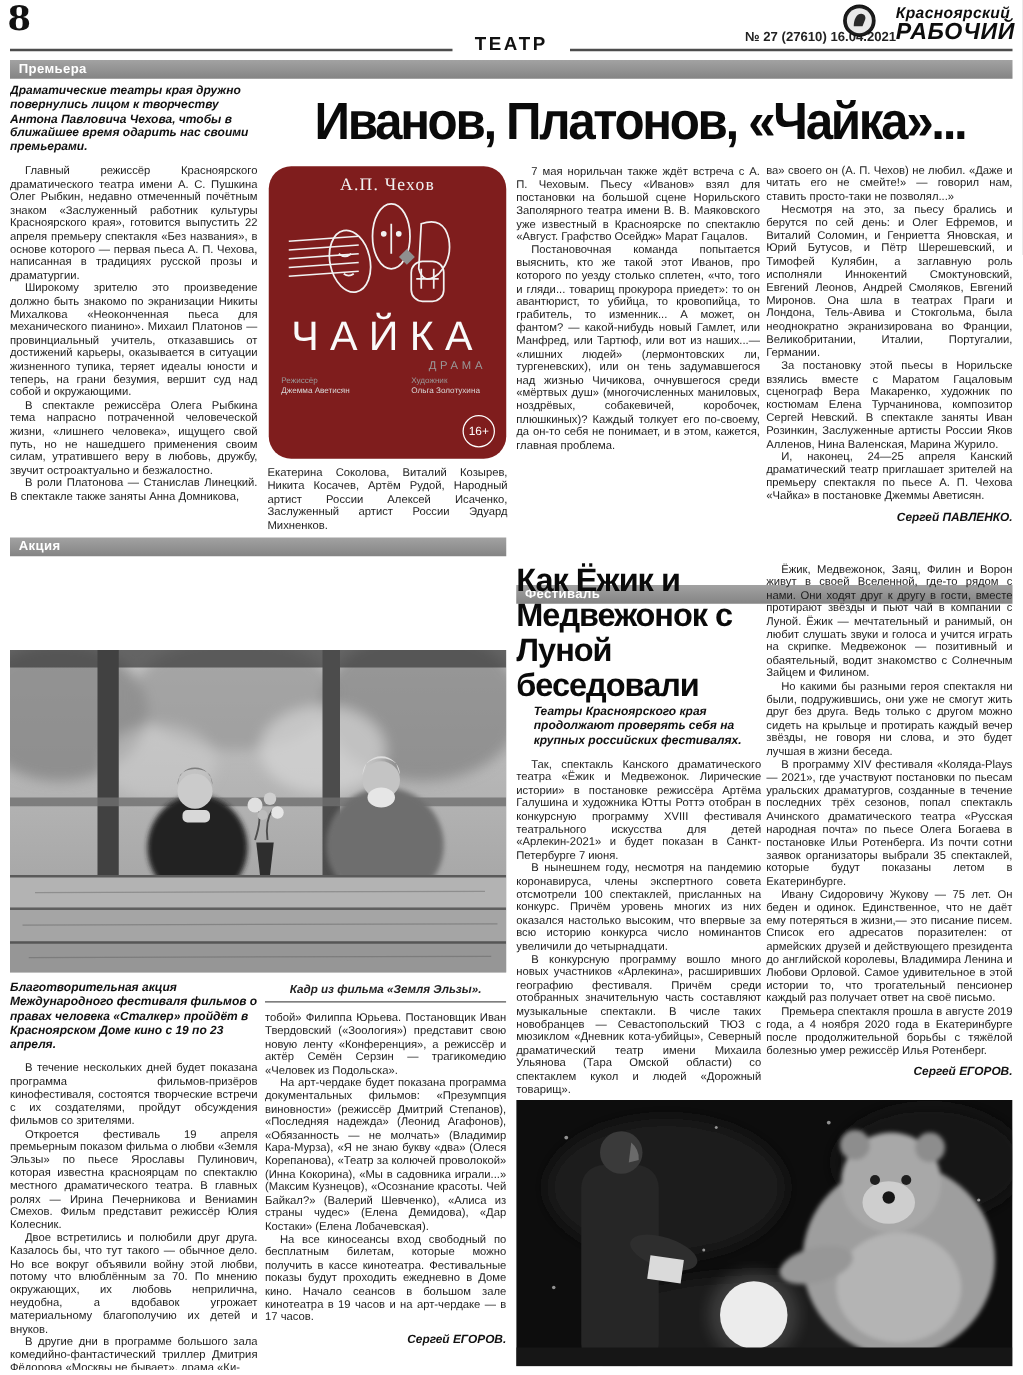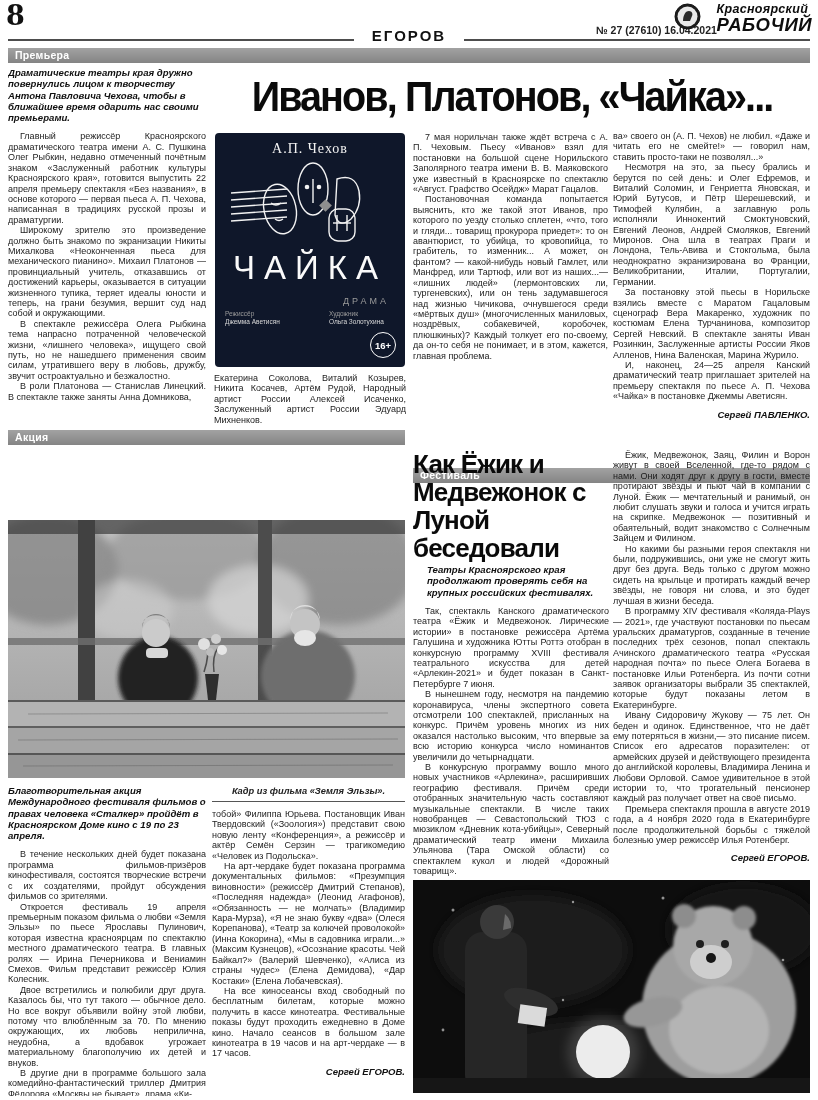--- a/index.html
+++ b/index.html
@@ -28,45 +28,45 @@
   .cont p:first-child{text-indent:0;}
   .lead{font-size:9.6px;line-height:11.3px;font-weight:bold;font-style:italic;color:#101010;margin-bottom:8px;}
   .byline{font-size:9.5px;font-weight:bold;font-style:italic;text-align:right;margin-top:7px;color:#111;}
 
   .headline-xl{font-weight:bold;font-size:42px;line-height:50px;letter-spacing:-2px;color:#0a0a0a;
                text-align:center;transform:scaleX(.94);transform-origin:center;white-space:nowrap;}
   .headline-l{font-weight:bold;font-size:27px;line-height:30px;letter-spacing:-.8px;color:#0a0a0a;}
   .headline-m{font-weight:bold;font-size:26px;line-height:28px;letter-spacing:-.8px;color:#0a0a0a;margin-bottom:2px;}
 
   
-  .poster{background:#0f172a;border-radius:4px;padding:8px 10px;box-sizing:border-box;color:#fff;}
+  .poster{background:#7f1d1d;border-radius:18px;padding:8px 10px;box-sizing:border-box;color:#fff;}
   .poster-author{font-family:"Liberation Serif",serif;font-size:14px;text-align:center;letter-spacing:1px;color:#f2f2f2;}
   .poster-title{font-size:33px;font-weight:400;letter-spacing:9px;color:#fafafa;line-height:1;margin-top:2px;text-align:center;}
-  .poster-sub{font-size:9px;letter-spacing:3px;color:#9a9a9a;text-align:right;margin:12px 6px 4px 0;}
+  .poster-sub{font-size:9px;letter-spacing:3px;color:#9a9a9a;text-align:right;margin:2px 6px 4px 0;}
   .poster-credits{display:flex;justify-content:space-between;font-size:6.5px;color:#d8d8d8;line-height:1.25;}
   .poster-credits .role{color:#9a9a9a;}
   .age-badge{position:absolute;right:9px;bottom:9px;width:24px;height:24px;border:1.5px solid #fff;border-radius:50%;
-             font-size:9.5px;font-weight:bold;color:#fff;display:flex;align-items:center;justify-content:center;margin-top:45px;}
+             font-size:9.5px;font-weight:normal;color:#fff;display:flex;align-items:center;justify-content:center;margin-top:45px;}
 
   
   .photo-caption{font-size:9.3px;font-style:italic;font-weight:bold;text-align:center;color:#222;}
   .caption-rule{border-top:1px solid #555;margin:5px 0 7px 0;height:0;}
 
   .photo-frame{overflow:hidden;background:#999;}
   .photo-frame svg{display:block;}
 </style>
 </head>
 <body>
 
 <div class="page">
 
   <div class="abs header-line"></div>
   <div class="abs pagenum">8</div>
   <div class="abs theatre-wrap">
-    <span>ЕГОРОВ</span>
+    <span>ТЕАТР</span>
   </div>
   <div class="abs issue">№ 27 (27610) 16.04.2021</div>
   <div class="abs masthead">
     <span>
       <svg width="27" height="27" viewBox="0 0 27 27">
         <circle cx="13.5" cy="13.5" r="12.5" fill="#1d1d1d"></circle>
         <circle cx="13.5" cy="13.5" r="10" fill="#e9e9e9"></circle>
         <path d="M9 18c0-5 2-10 6-10 3 0 4 3 3 5l-2 5z" fill="#2a2a2a"></path>
         <circle cx="13.5" cy="13.5" r="12.5" fill="none" stroke="#111" stroke-width="1"></circle>
       </svg>

